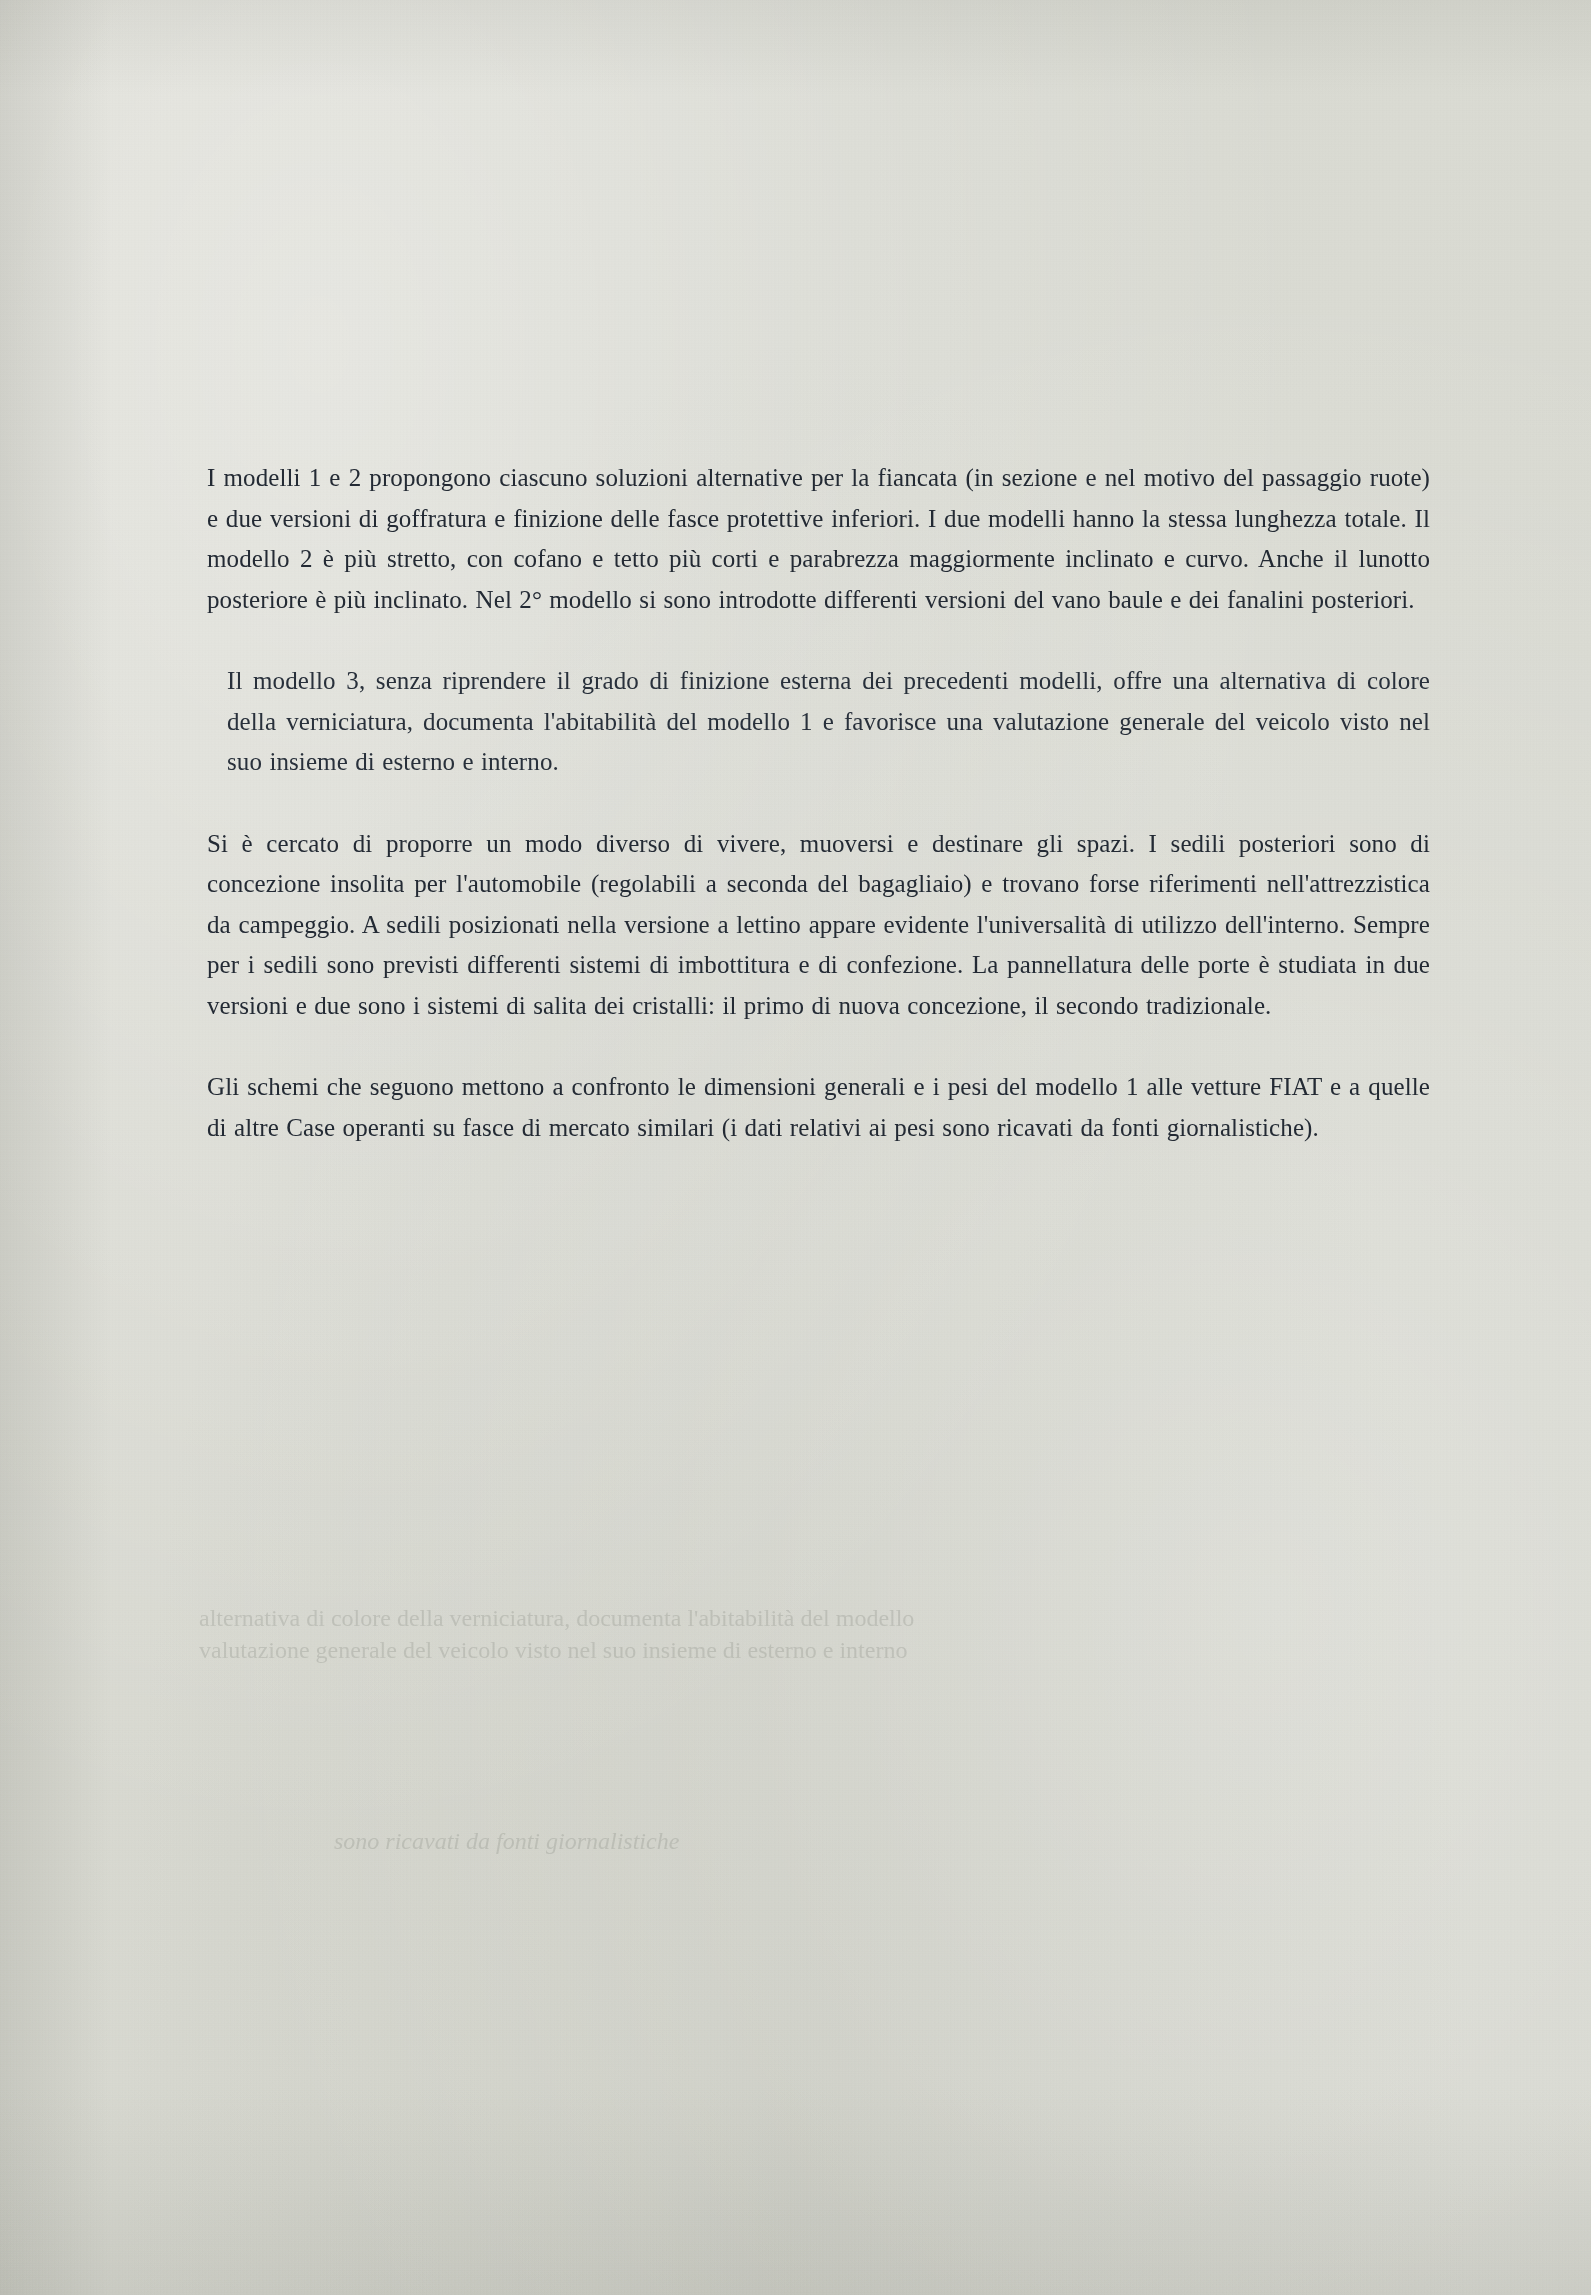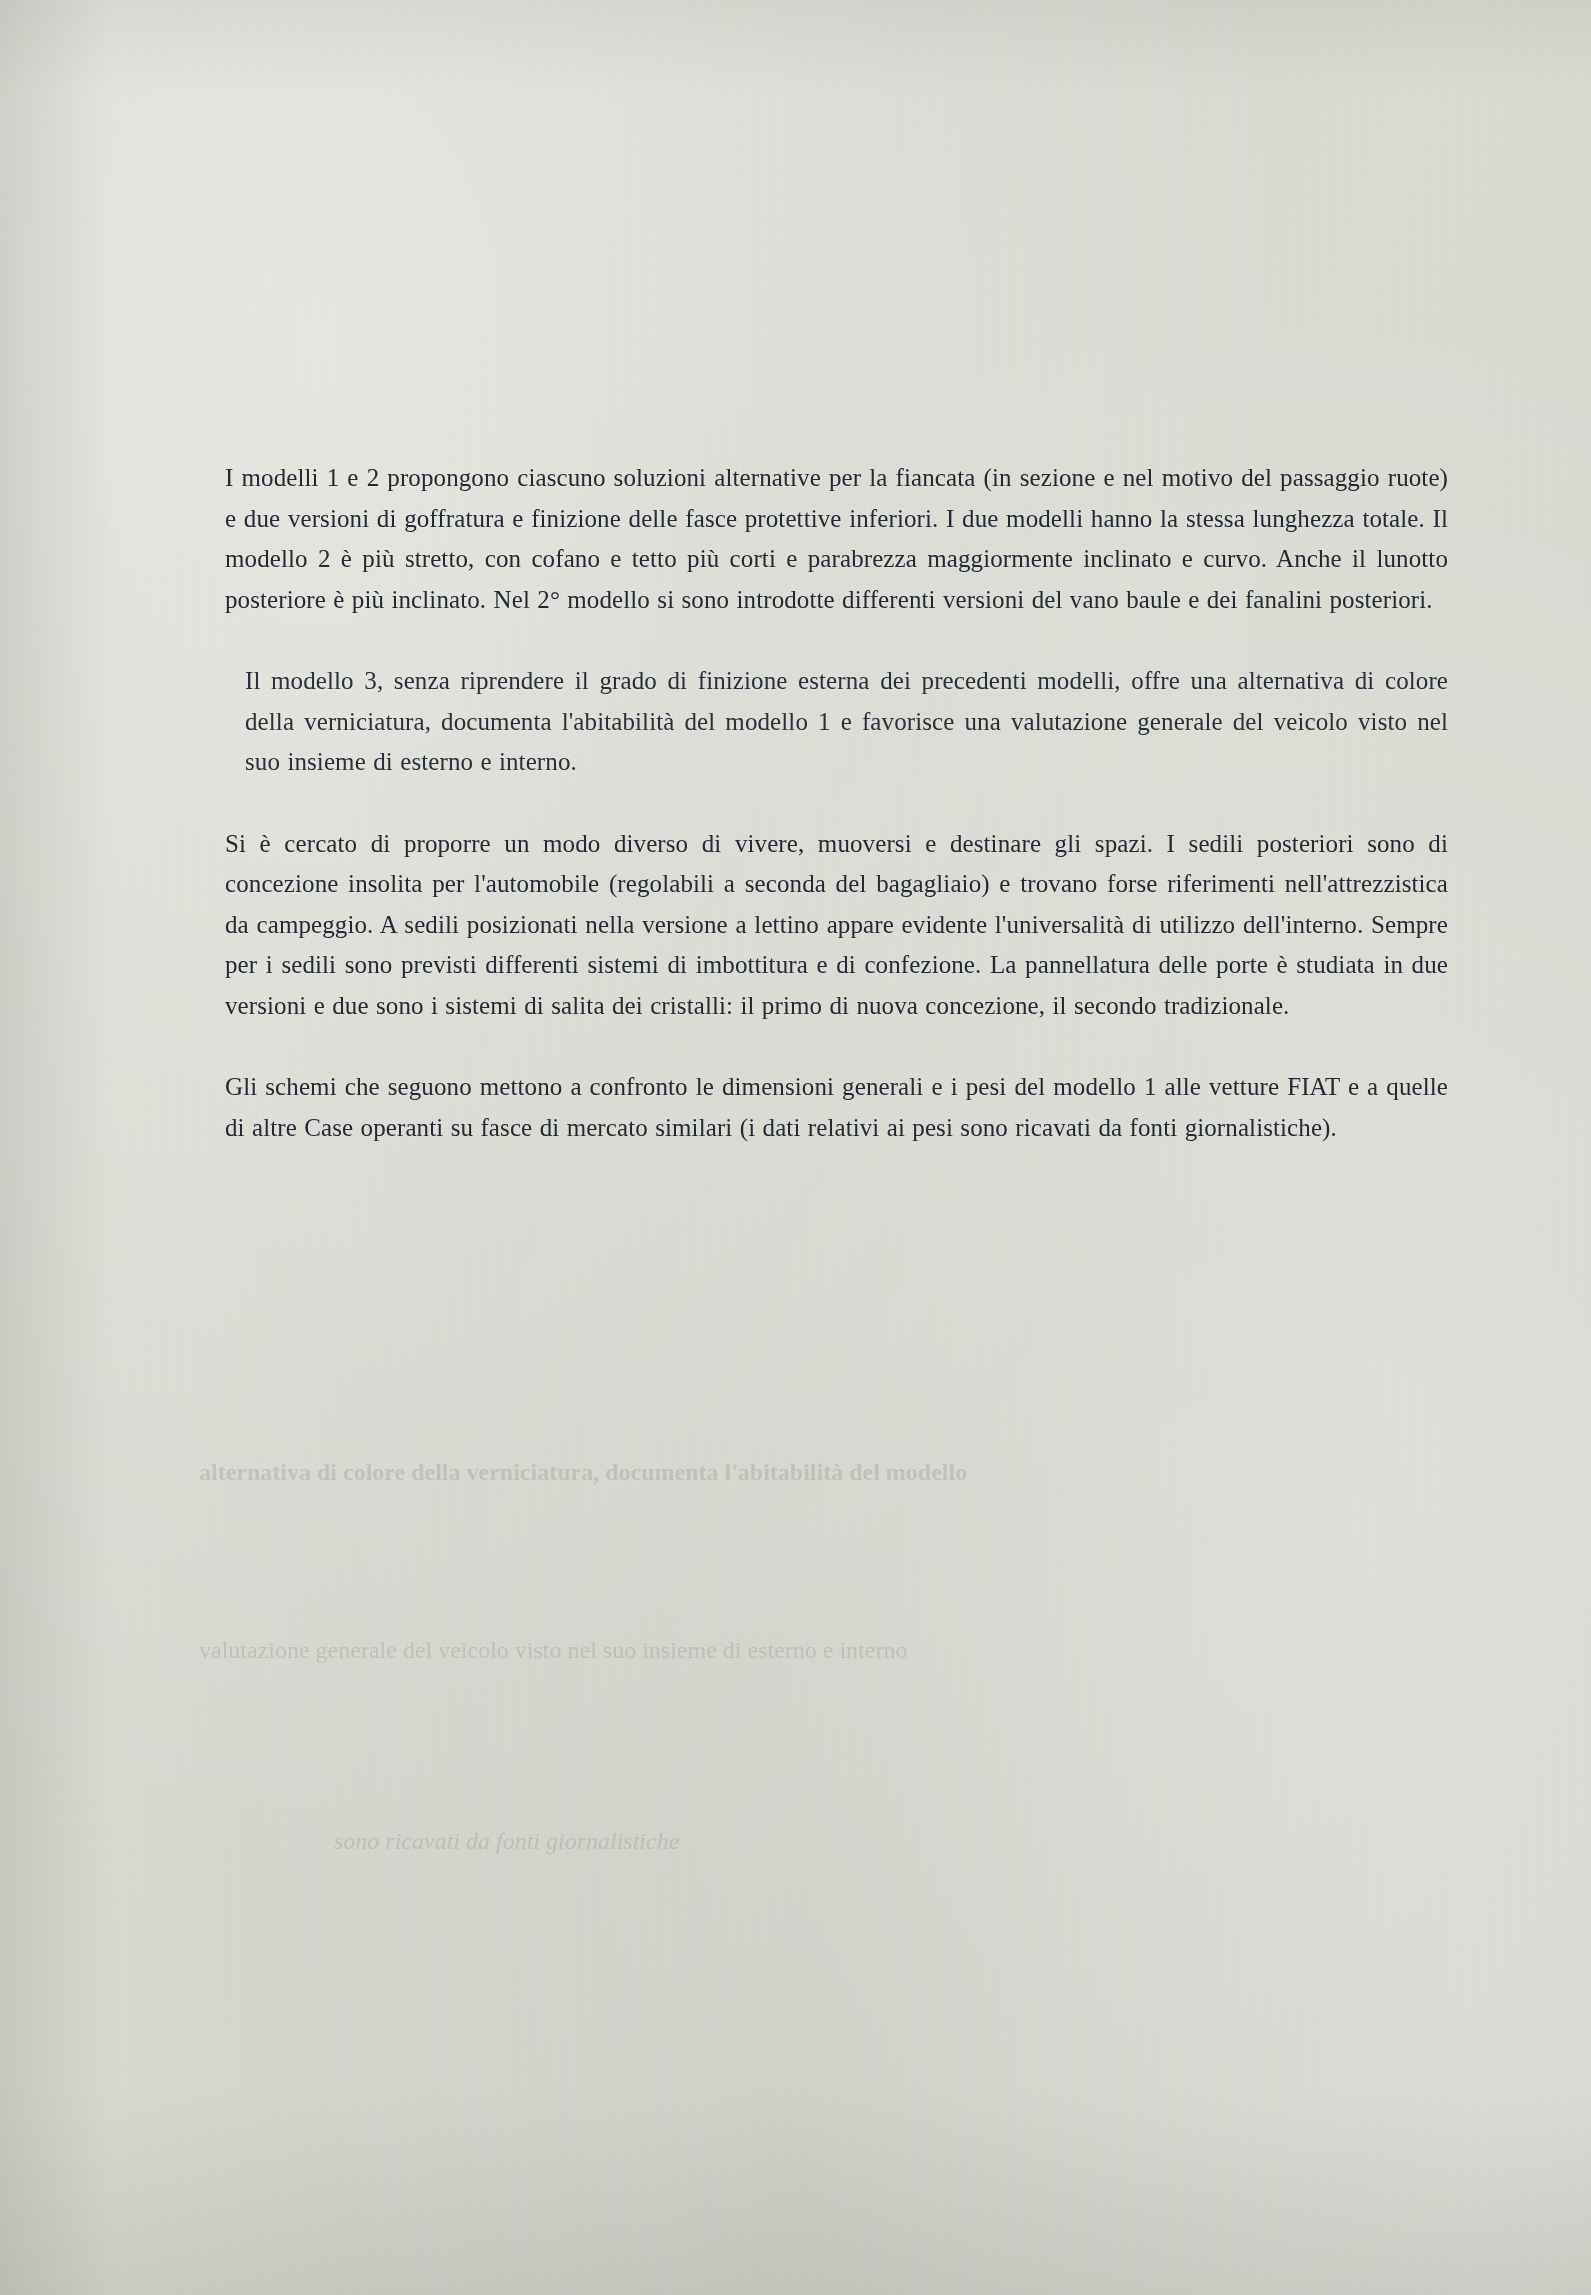--- a/index.html
+++ b/index.html
@@ -48,21 +48,21 @@
   }
   .edge-shade-bottom {
     position: absolute;
     left: 0; right: 0; bottom: 0; height: 207px;
     background: linear-gradient(0deg, rgba(120,122,112,0.14) 0%, rgba(120,122,112,0) 100%);
     pointer-events: none;
   }
 
   .text-block {
     position: absolute;
-    left: 225px;
+    left: 207px;
     top: 458px;
     width: 1223px;
   }
 
   p.para {
     margin: 0 0 41px 0;
     font-size: 25px;
     line-height: 1.62;
     color: #232a34;
     text-align: justify;
@@ -85,21 +85,21 @@
     position: absolute;
     left: 199px;
     width: 1241px;
     color: rgba(110,114,104,0.22);
     font-size: 24px;
     line-height: 1.62;
     text-align: justify;
     pointer-events: none;
     filter: blur(0.5px);
   }
-  .ghost-1 { top: 1453px; font-weight: bold; }
+  .ghost-1 { top: 1599px; }
   .ghost-2 { top: 1631px; }
   .ghost-3 { top: 1822px; left: 334px; width: 939px; font-style: italic; }
 </style>
 </head>
 <body>
 
 <div class="page">
 
   <div class="edge-shade-top"></div>
   <div class="edge-shade-left"></div>

